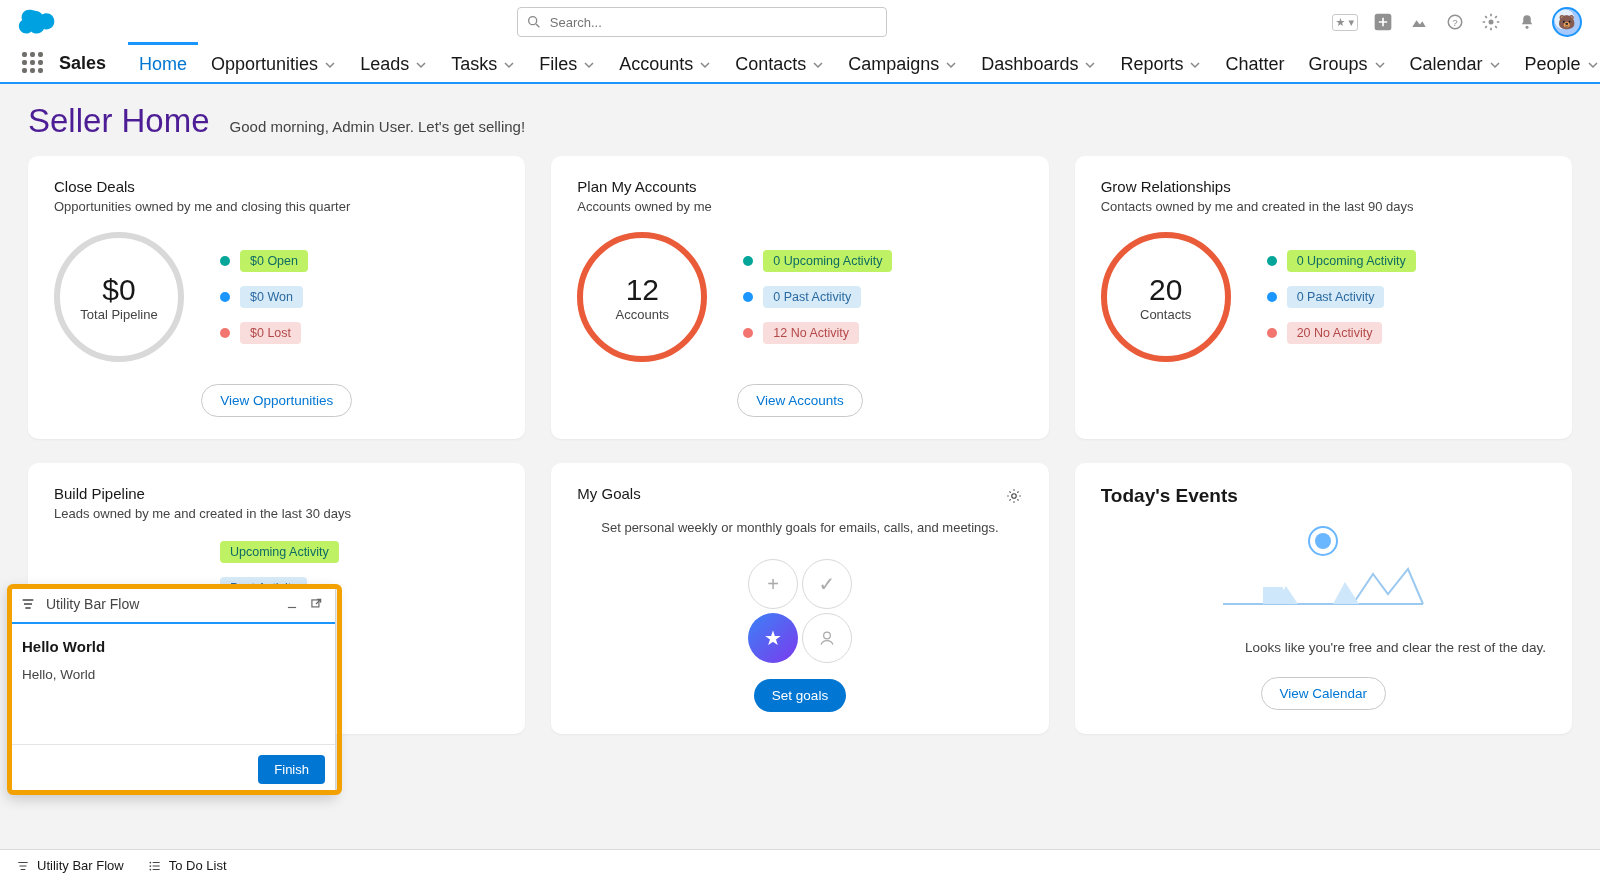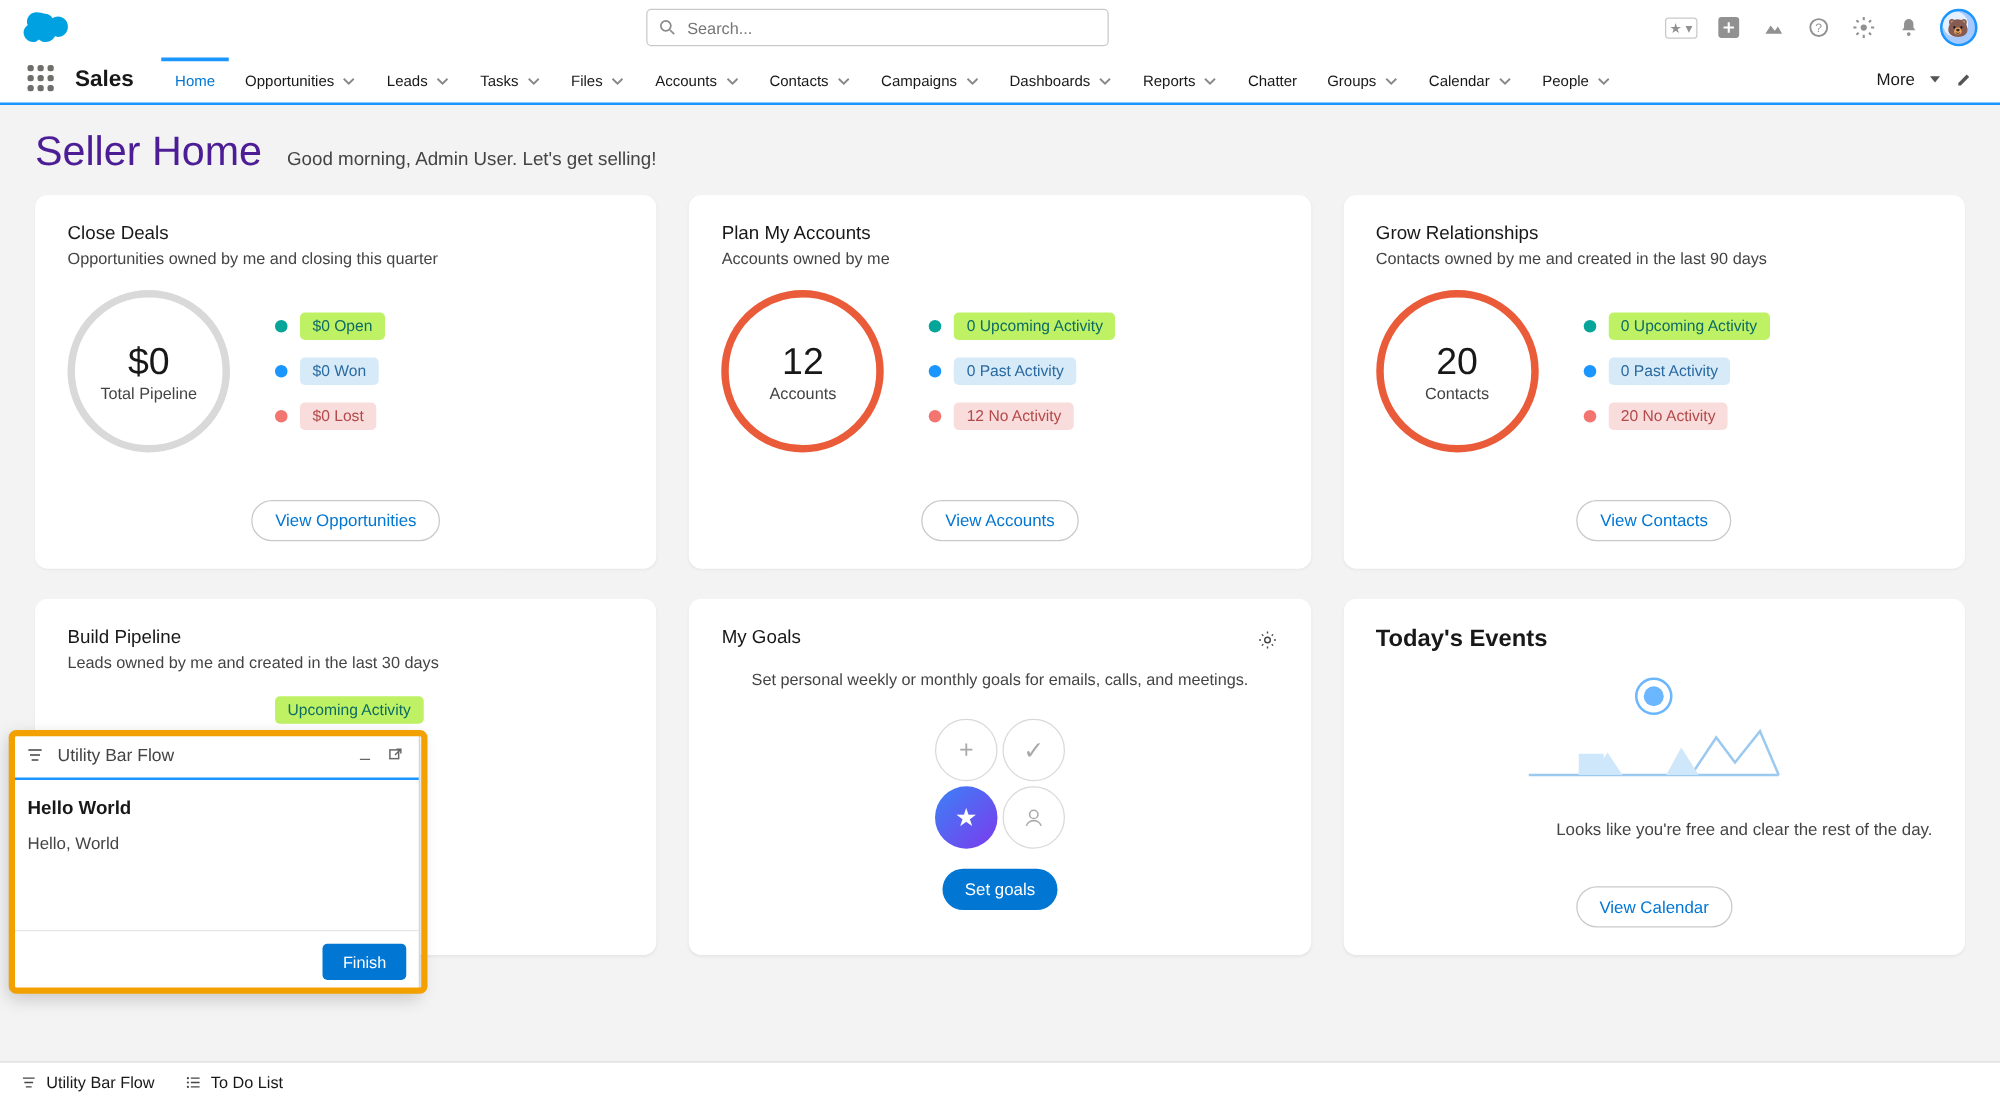--- a/index.html
+++ b/index.html
@@ -16,21 +16,21 @@
   .hicon { width:22px; height:22px; display:flex; align-items:center; justify-content:center; color:#919191; }
   .avatar { width:30px; height:30px; border-radius:50%; border:2px solid #1b96ff; background: radial-gradient(circle at 40% 40%, #e4f0ff 45%, #a6c9ff 46%); display:flex; align-items:center; justify-content:center; font-size:14px; }
   .fav-box { border:1px solid #c9c9c9; border-radius:3px; padding:1px 3px; display:flex; align-items:center; gap:3px; font-size:11px; color:#919191; }
 
   
   .nav-bar { display:flex; align-items:center; height:40px; border-bottom:2px solid #1b96ff; padding:0 20px 0 22px; }
   .app-launcher { width:22px; height:22px; display:grid; grid-template-columns:repeat(3,5px); grid-template-rows:repeat(3,5px); gap:3px; margin-right:16px; }
   .app-launcher span { background:#706e6b; border-radius:2px; }
   .app-name { font-size:18px; font-weight:600; margin-right:22px; }
   .nav-items { display:flex; align-items:center; gap:2px; }
-  .nav-item { display:flex; align-items:center; gap:6px; padding:9px 11px; font-size:12px; color:#181818; cursor:pointer; border-top:3px solid transparent; }
+  .nav-item { display:flex; align-items:center; gap:6px; padding:9px 11px; font-size:18px; color:#181818; cursor:pointer; border-top:3px solid transparent; }
   .nav-item.active { border-top-color:#1b96ff; color:#0176d3; }
   .chev { width:12px; height:12px; }
   .nav-more { margin-left:auto; display:flex; align-items:center; gap:10px; font-size:13.5px; }
 
   
   .page-body { background:#f3f3f3; min-height:780px; padding:18px 28px; }
   .page-head { display:flex; align-items:baseline; gap:20px; margin-bottom:16px; }
   .page-title { font-size:33px; font-weight:400; color:#4c1d95; }
   .greeting { font-size:15px; color:#444; }
 
@@ -51,21 +51,21 @@
   .dot { width:10px; height:10px; border-radius:50%; }
   .dot.green { background:#06a59a; }
   .dot.blue { background:#1b96ff; }
   .dot.rose { background:#f2766f; }
   .badge { padding:4px 10px; border-radius:4px; font-size:12.5px; }
   .badge.green { background:#bef264; color:#0e6b63; }
   .badge.blue { background:#d7eaf8; color:#2a6aa0; }
   .badge.rose { background:#f9dcdc; color:#b44949; }
 
   .card-footer { display:flex; justify-content:center; margin-top:22px; }
-  .pill-btn { border:1px solid #c9c9c9; border-radius:18px; padding:8px 18px; font-size:13.5px; color:#0176d3; background:#fff; cursor:pointer;margin-top:16px; }
+  .pill-btn { border:1px solid #c9c9c9; border-radius:18px; padding:8px 18px; font-size:13.5px; color:#0176d3; background:#fff; cursor:pointer; }
 
   .goals-head { display:flex; align-items:center; justify-content:space-between; }
   .goals-sub { text-align:center; font-size:13px; color:#444; margin:14px 0 24px; }
   .goals-icons { display:flex; justify-content:center; gap:4px; flex-wrap:wrap; width:110px; margin:0 auto 16px; }
   .gcirc { width:50px; height:50px; border-radius:50%; border:1px solid #d9d9d9; display:flex; align-items:center; justify-content:center; color:#aaa; font-size:20px; }
   .gcirc.star { background:linear-gradient(135deg,#3b82f6,#7c3aed); border:none; color:#fff; }
   .set-goals { background:#0176d3; color:#fff; border:none; border-radius:18px; padding:9px 18px; font-size:13.5px; display:block; margin:0 auto; cursor:pointer;}
 
   .events-title { font-size:19px; font-weight:700; margin-bottom:7px; }
   .events-illus { height:110px; display:flex; align-items:center; justify-content:center; margin-bottom:16px; }
@@ -328,23 +328,20 @@
           <div class="badge-row">
               <span class="dot blue"></span>
               <span class="badge blue">0 Past Activity</span>
             </div>
           <div class="badge-row">
               <span class="dot rose"></span>
               <span class="badge rose">20 No Activity</span>
             </div>
         </div>
       </div>
-      <div class="card-footer">
-          <button class="pill-btn">View Contacts</button>
-        </div>
     </div>
   </div>
 
   <div class="card-row">
 
     <div class="card" style="position:relative;">
       <div class="card-title">Build Pipeline</div>
       <div class="card-sub">Leads owned by me and created in the last 30 days</div>
       <div class="ring-row" style="margin-top:20px;">
         <div style="width:130px"></div>

